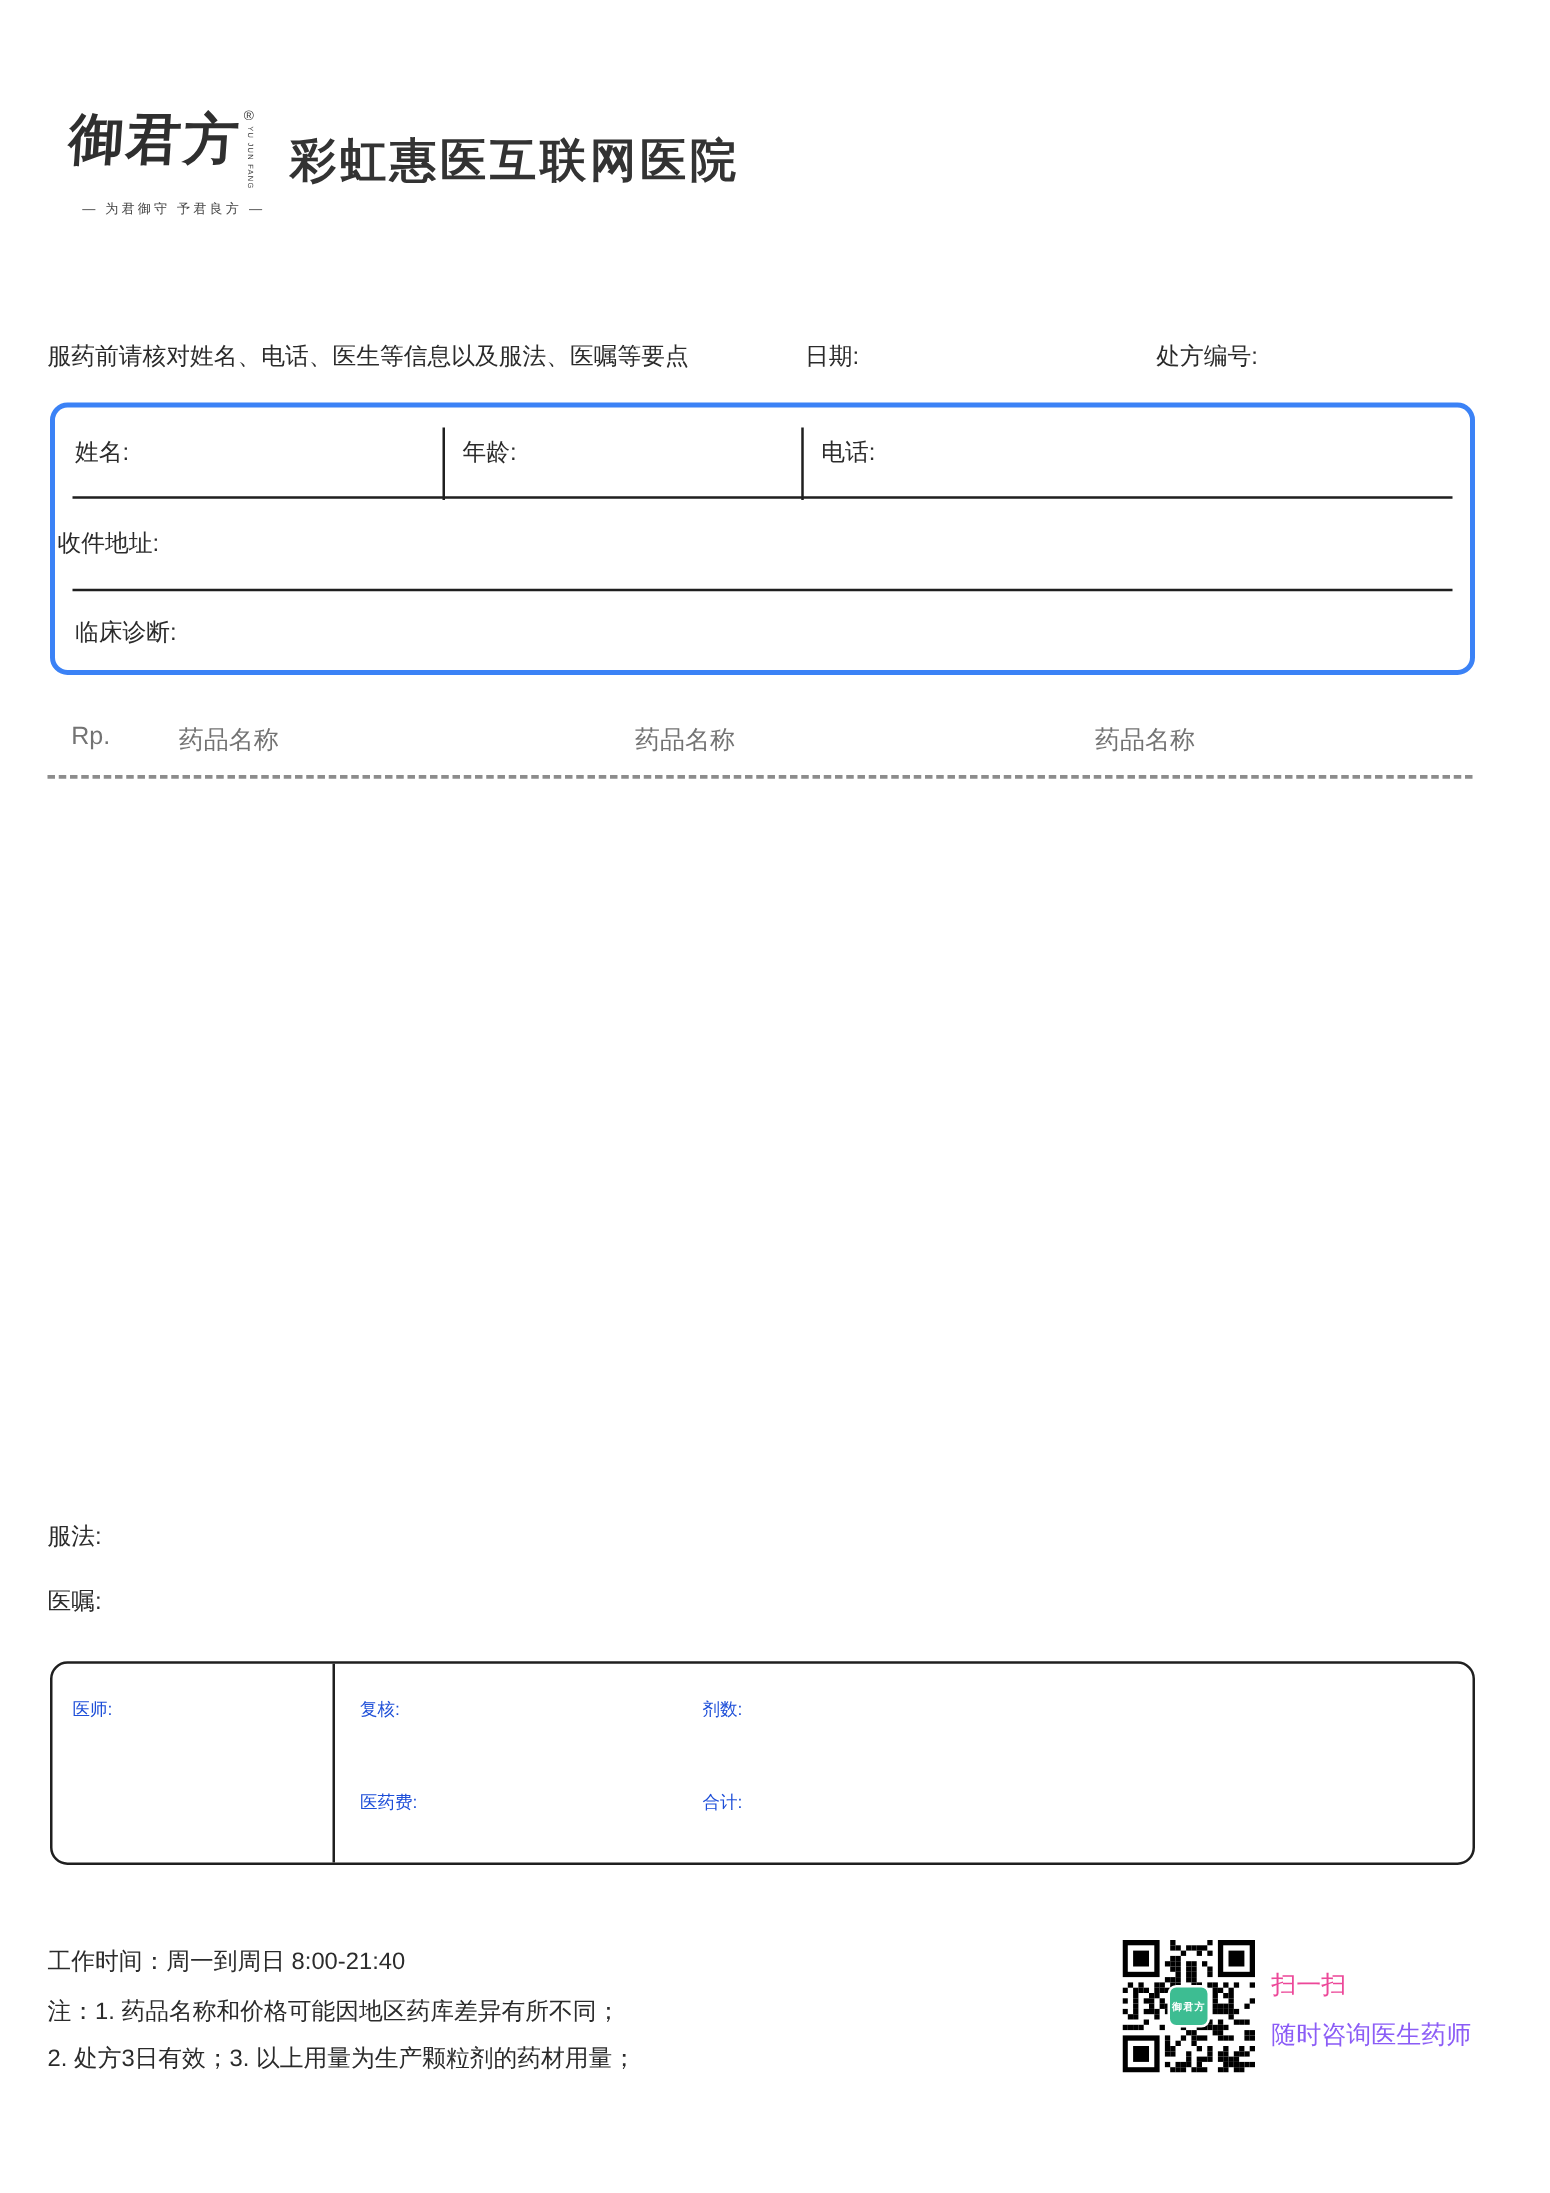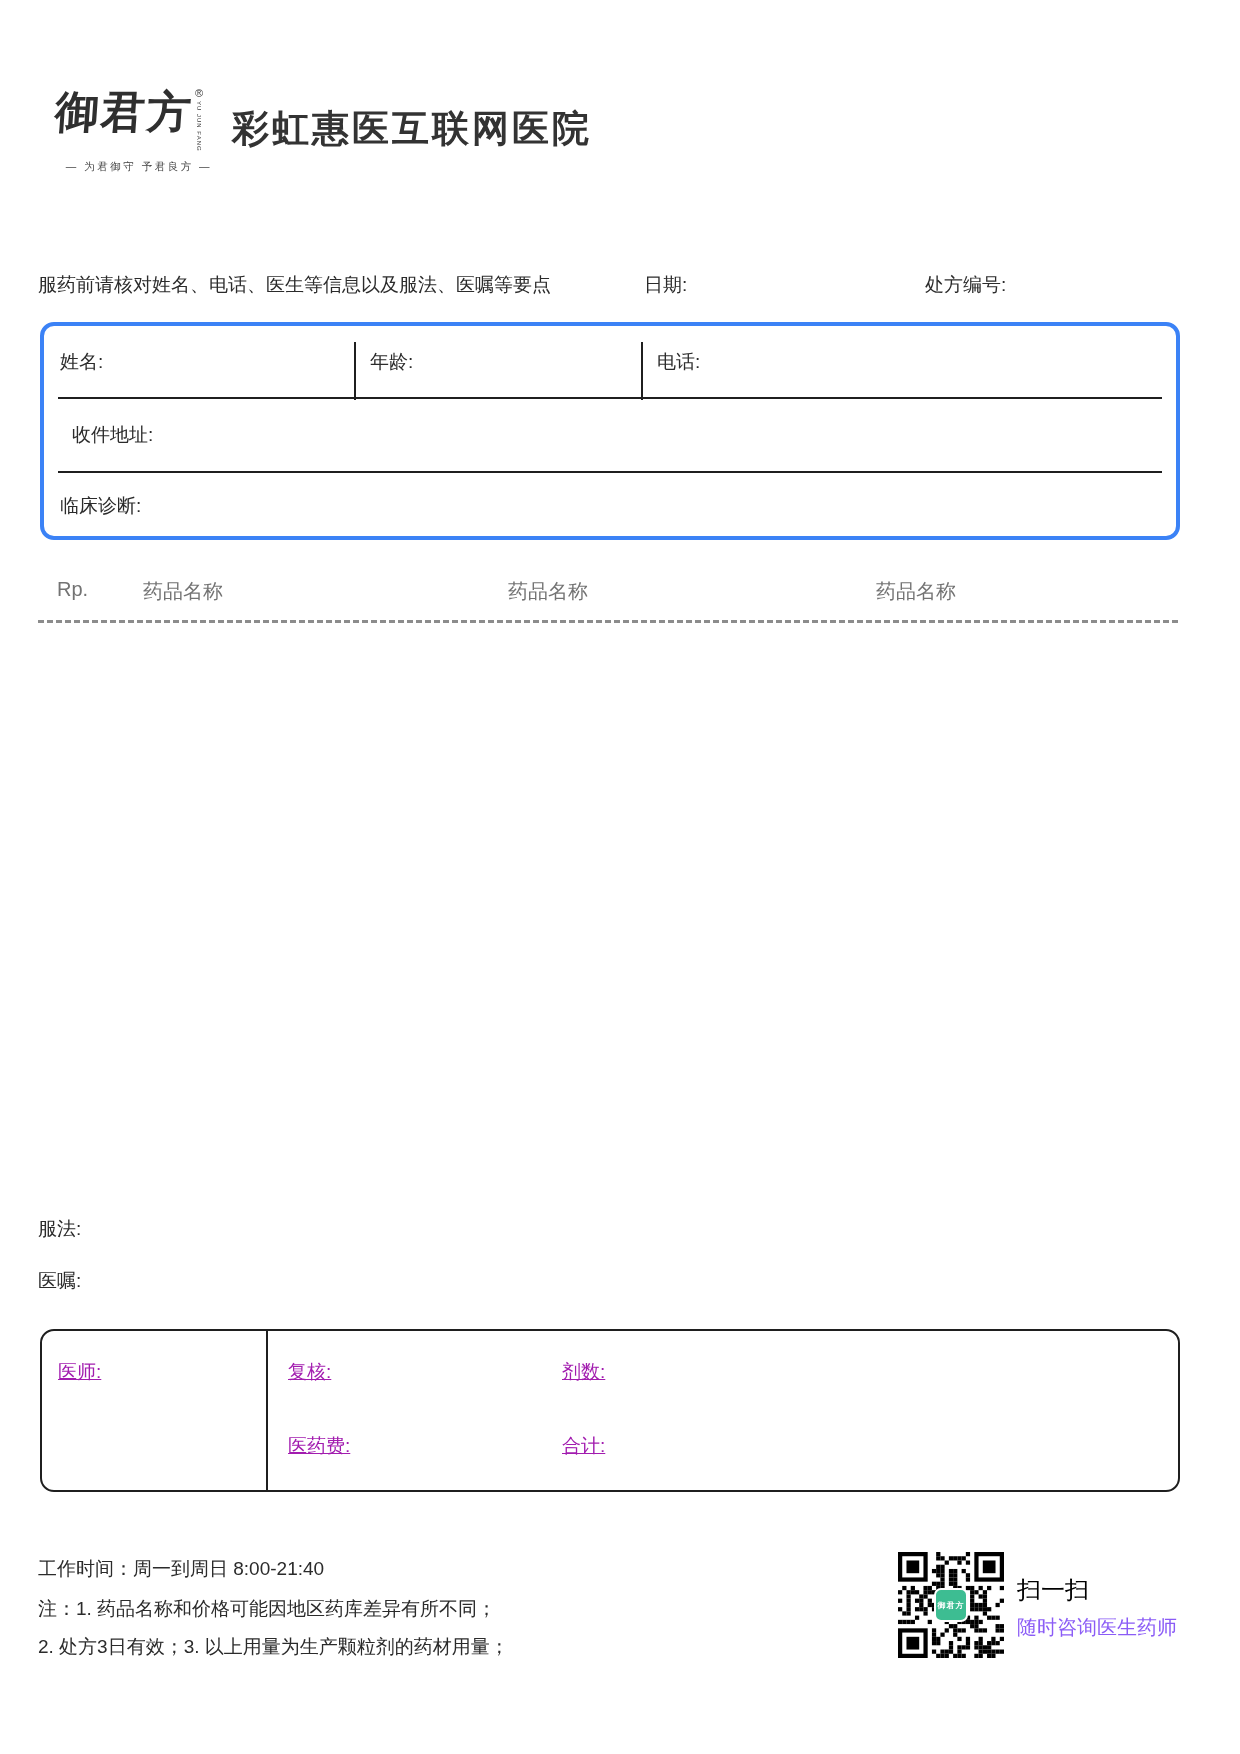--- a/index.html
+++ b/index.html
@@ -46,59 +46,59 @@
   }
   .pb-row1 { position:absolute; left:0; top:0; width:100%; height:72px; display:flex; }
   .pb-cell { position:relative; display:flex; align-items:center; padding-left:16px; font-size:19px; }
   .pb-cell.c1 { width:294px; }
   .pb-cell.c2 { width:279px; }
   .pb-cell.c3 { width:287px;margin-left:16px; }
   .pb-cell.c4 { flex:1; }
   .vsep { position:absolute; left:0; top:16px; width:2px; height:58px; background:#1f1f1f; }
   .hline { position:absolute; left:14px; right:14px; height:2px; background:#1f1f1f; }
   .hl1 { top:71px; } .hl2 { top:145px; }
-  .pb-row2 { position:absolute; left:0; top:73px; width:100%; height:72px; display:flex; align-items:center; padding-left:28px; font-size:19px; }
+  .pb-row2 { position:absolute; left:0; top:73px; width:100%; height:72px; display:flex; align-items:center; padding-left:2px; font-size:19px; }
   .pb-row3 { position:absolute; left:0; top:147px; width:100%; height:66px; display:flex; align-items:center; padding-left:16px; font-size:19px; }
   
   .rp-row { position:absolute; top:578px; left:0; width:1240px; height:26px; font-size:20px; color:#737373; }
   .rp-label { position:absolute; left:57px; }
   .drug-col1 { position:absolute; left:143px; }
   .drug-col2 { position:absolute; left:508px; }
   .drug-col3 { position:absolute; left:876px; }
   .dashed-line {
     position:absolute; left:38px; top:620px; width:1140px; height:0;
     border-top:3px dashed #8c8c8c;
   }
   
   .usage-method { position:absolute; left:38px; top:1216px; font-size:19px; }
   .usage-advice { position:absolute; left:38px; top:1268px; font-size:19px; }
   
   .signoff-box {
     position:absolute; left:40px; top:1329px; width:1140px; height:163px;
     border:2px solid #1f1f1f; border-radius:14px;
   }
   .sb-divider { position:absolute; left:224px; top:0; bottom:0; width:2px; background:#1f1f1f; }
-  .sb-label { position:absolute; font-size:19px; color:#a21caf;text-decoration:underline; }
+  .sb-label { position:absolute; font-size:14px; color:#1d4ed8; }
   .lb-physician { left:16px; top:28px; }
   .lb-review { left:246px; top:28px; }
   .lb-doses { left:520px; top:28px; }
   .lb-fee { left:246px; top:102px; }
   .lb-total { left:520px; top:102px; }
   
   .ft-line { position:absolute; left:38px; font-size:19px; color:#2b2b2b; }
   .ft1 { top:1556px; } .ft2 { top:1596px; } .ft3 { top:1634px; }
   .qr-wrap { position:absolute; left:898px; top:1552px; width:106px; height:106px; }
   .qr-wrap svg { display:block; width:106px; height:106px; }
   .qr-center {
     position:absolute; left:36px; top:36px; width:34px; height:34px;
     border-radius:7px; border:2px solid #ffffff;
     display:flex; align-items:center; justify-content:center;
     font-size:8px; color:#ffffff; font-weight:bold; letter-spacing:1px;
   }
-  .qr-caption-title { position:absolute; left:1017px; top:1574px; font-size:24px; color:#000000; }
+  .qr-caption-title { position:absolute; left:1017px; top:1574px; font-size:20px; color:#ec4899; }
   .qr-caption-sub { position:absolute; left:1017px; top:1614px; font-size:20px; color:#8b5cf6; }
 </style>
 </head>
 <body>
 
 <div class="page">
 
   <div class="brand">
     <div class="brand-main">
       <span class="brand-logo">御君方</span>

